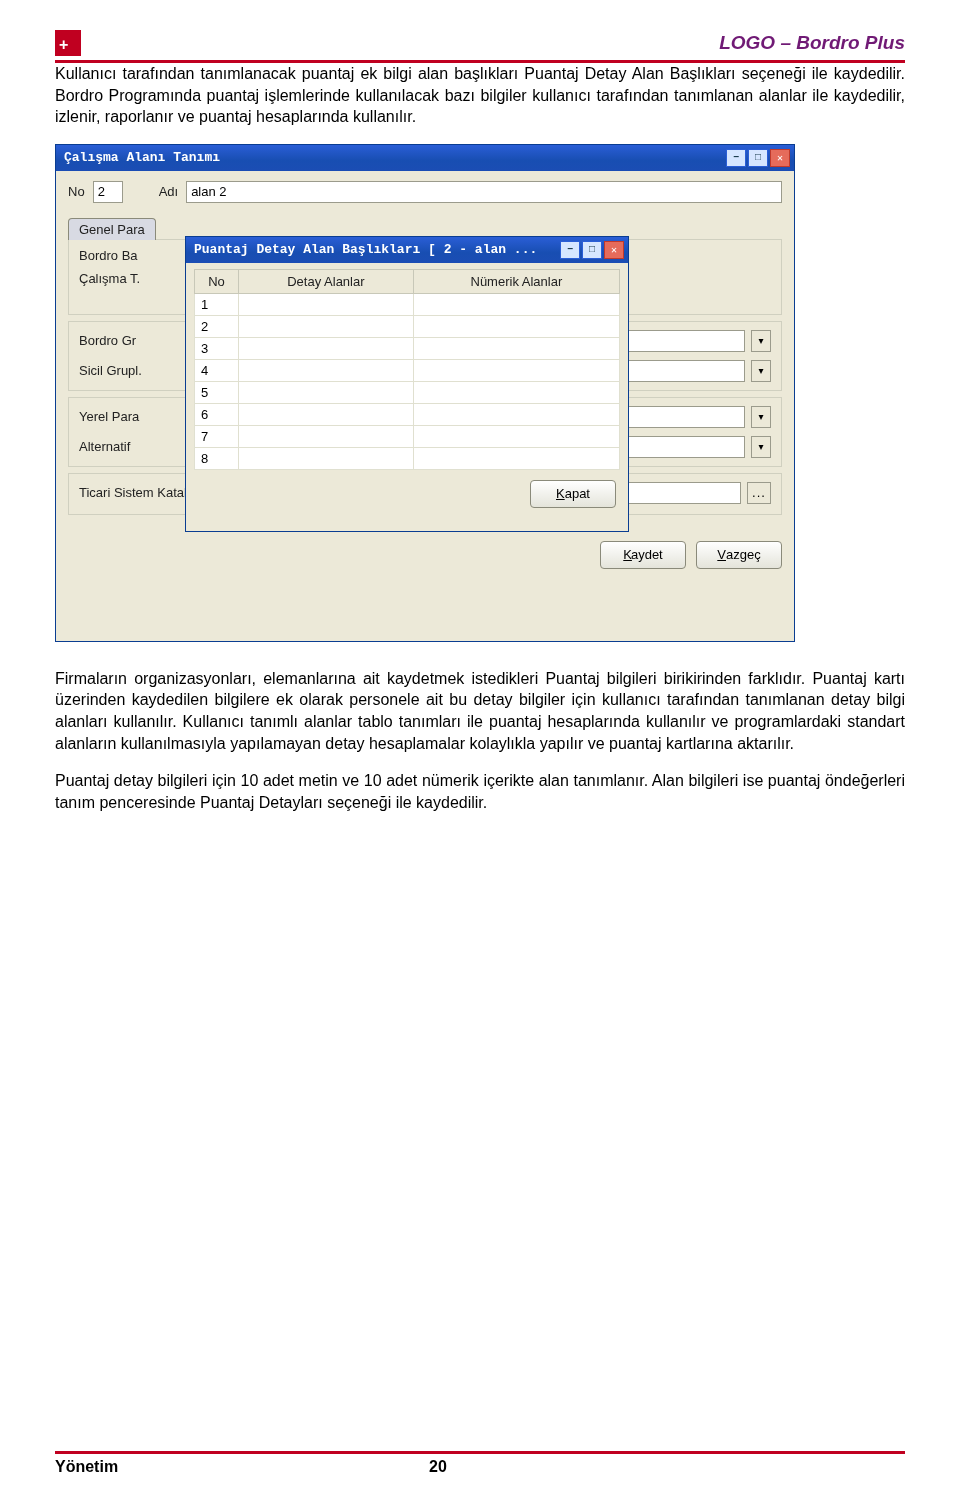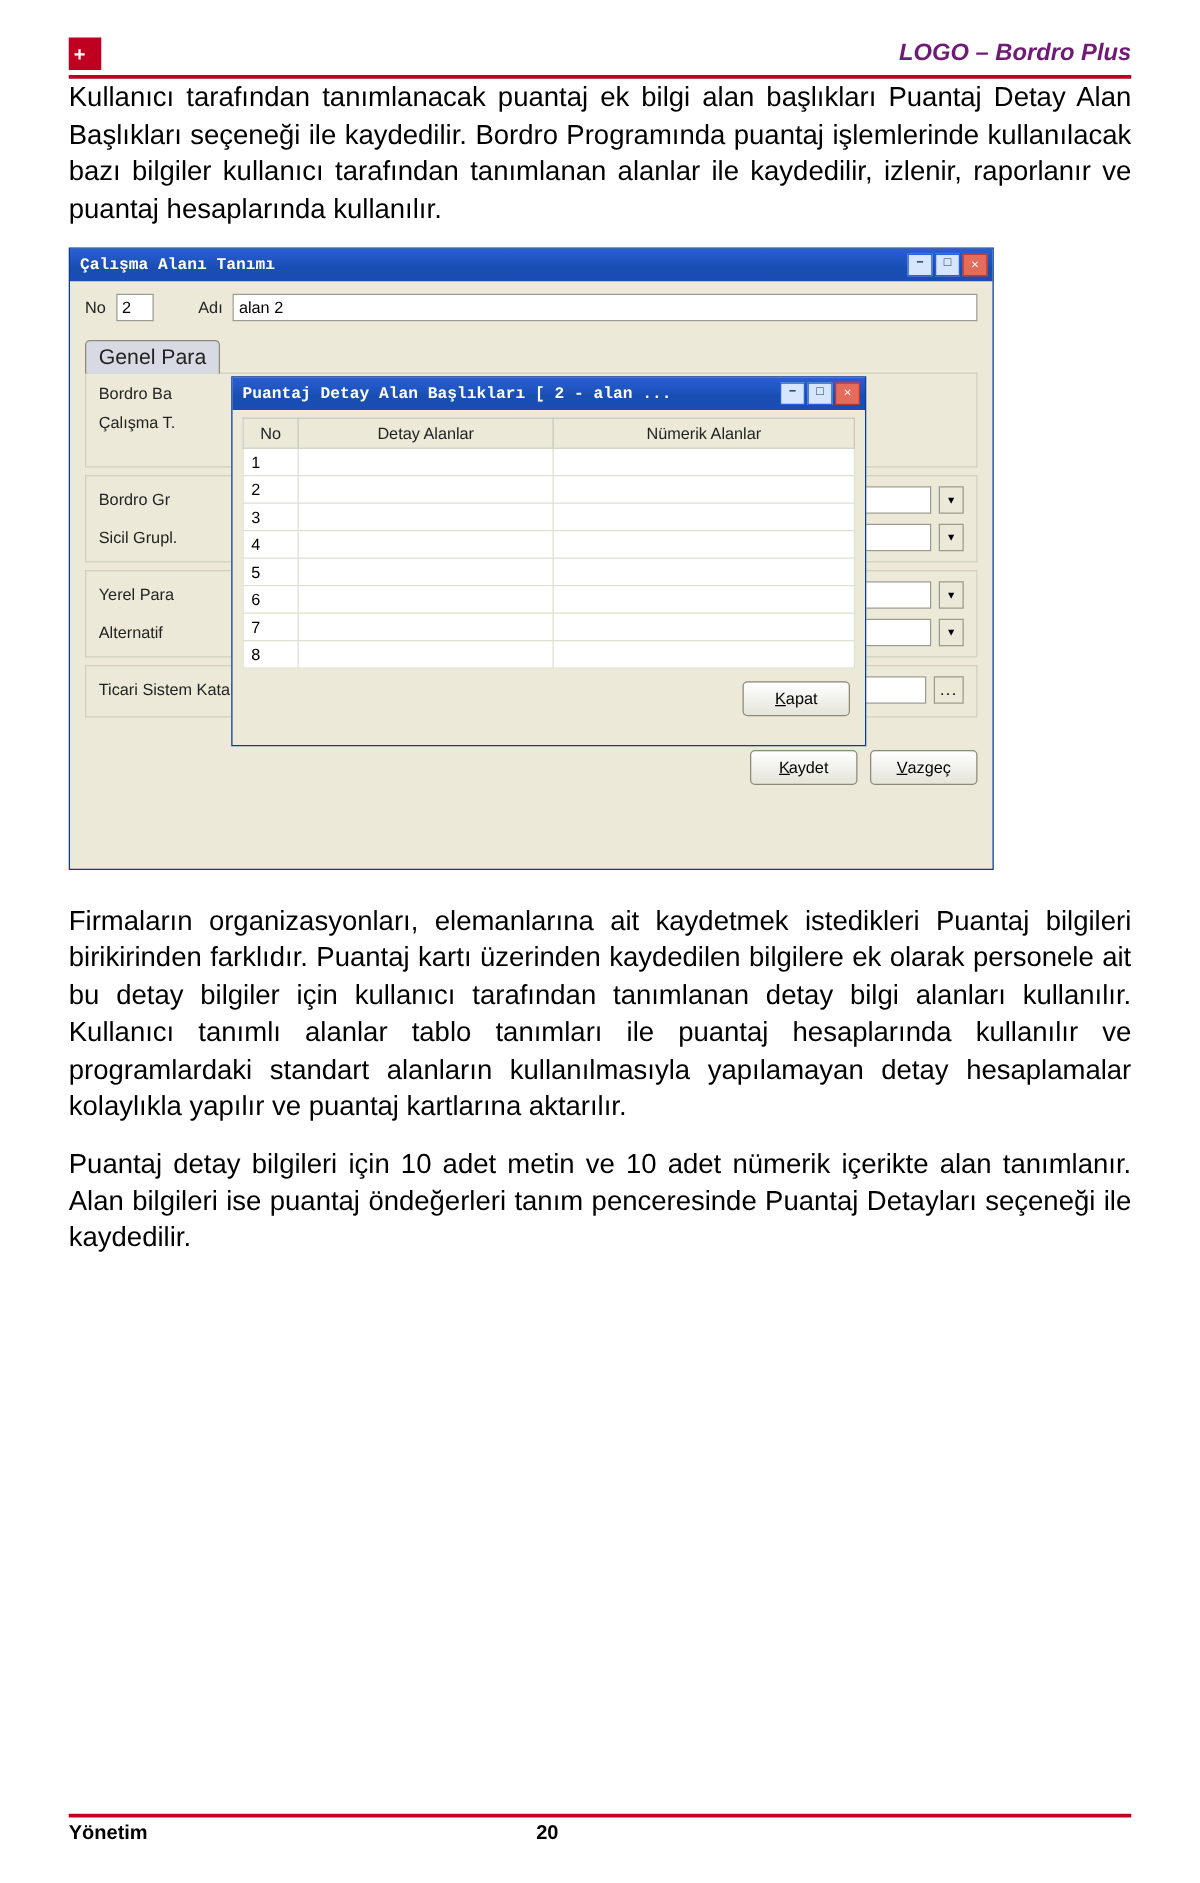--- a/index.html
+++ b/index.html
@@ -36,21 +36,21 @@
     font-size: 19px;
   }
   .section-title {
     color: #c00020;
     font-weight: bold;
     font-size: 23px;
     margin-top: 34px;
     margin-bottom: 18px;
   }
   .body-text {
-    font-size: 22px;
+    font-size: 16px;
     line-height: 1.35;
     text-align: justify;
     margin-bottom: 16px;
   }
   .screenshot {
     margin: 8px 0 24px 0;
     position: relative;
     width: 740px;
     height: 500px;
   }
@@ -89,21 +89,21 @@
     height: 22px; padding: 1px 4px; font-size: 13px;
     display: inline-flex; align-items: center;
   }
   .row-inline { display: flex; align-items: center; gap: 8px; margin-bottom: 14px; }
   .tab {
     background: #d8dae3;
     border: 1px solid #8a8a7a;
     border-bottom: none;
     border-radius: 4px 4px 0 0;
     padding: 3px 10px;
-    font-size: 17px; color: #222;
+    font-size: 13px; color: #222;
     display: inline-block;
     position: relative; top: 1px;
   }
   .group {
     border: 1px solid #d0d0c0;
     background: #ece9d8;
     padding: 8px 10px;
     margin-bottom: 6px;
   }
   .field-row { display: flex; align-items: center; margin-bottom: 8px; gap: 6px; }
@@ -242,21 +242,21 @@
             <span class="underline">K</span>
             <span style="margin-left:-1px;">aydet</span>
           </span>
         <span class="btn">
             <span class="underline">V</span>
             <span>azgeç</span>
           </span>
       </div>
     </div>
 
-    <div class="win" style="left:130px; top:103px; width:508px; height:296px;">
+    <div class="win" style="left:130px; top:92px; width:444px; height:296px;">
       <div class="titlebar">
         <span class="title">Puantaj Detay Alan Başlıkları [ 2 - alan ...</span>
         <span class="winbtns">
           <span class="winbtn">−</span>
           <span class="winbtn">□</span>
           <span class="winbtn close">✕</span>
         </span>
       </div>
       <div class="win-body" style="padding:6px 8px;">
         <table class="grid">

